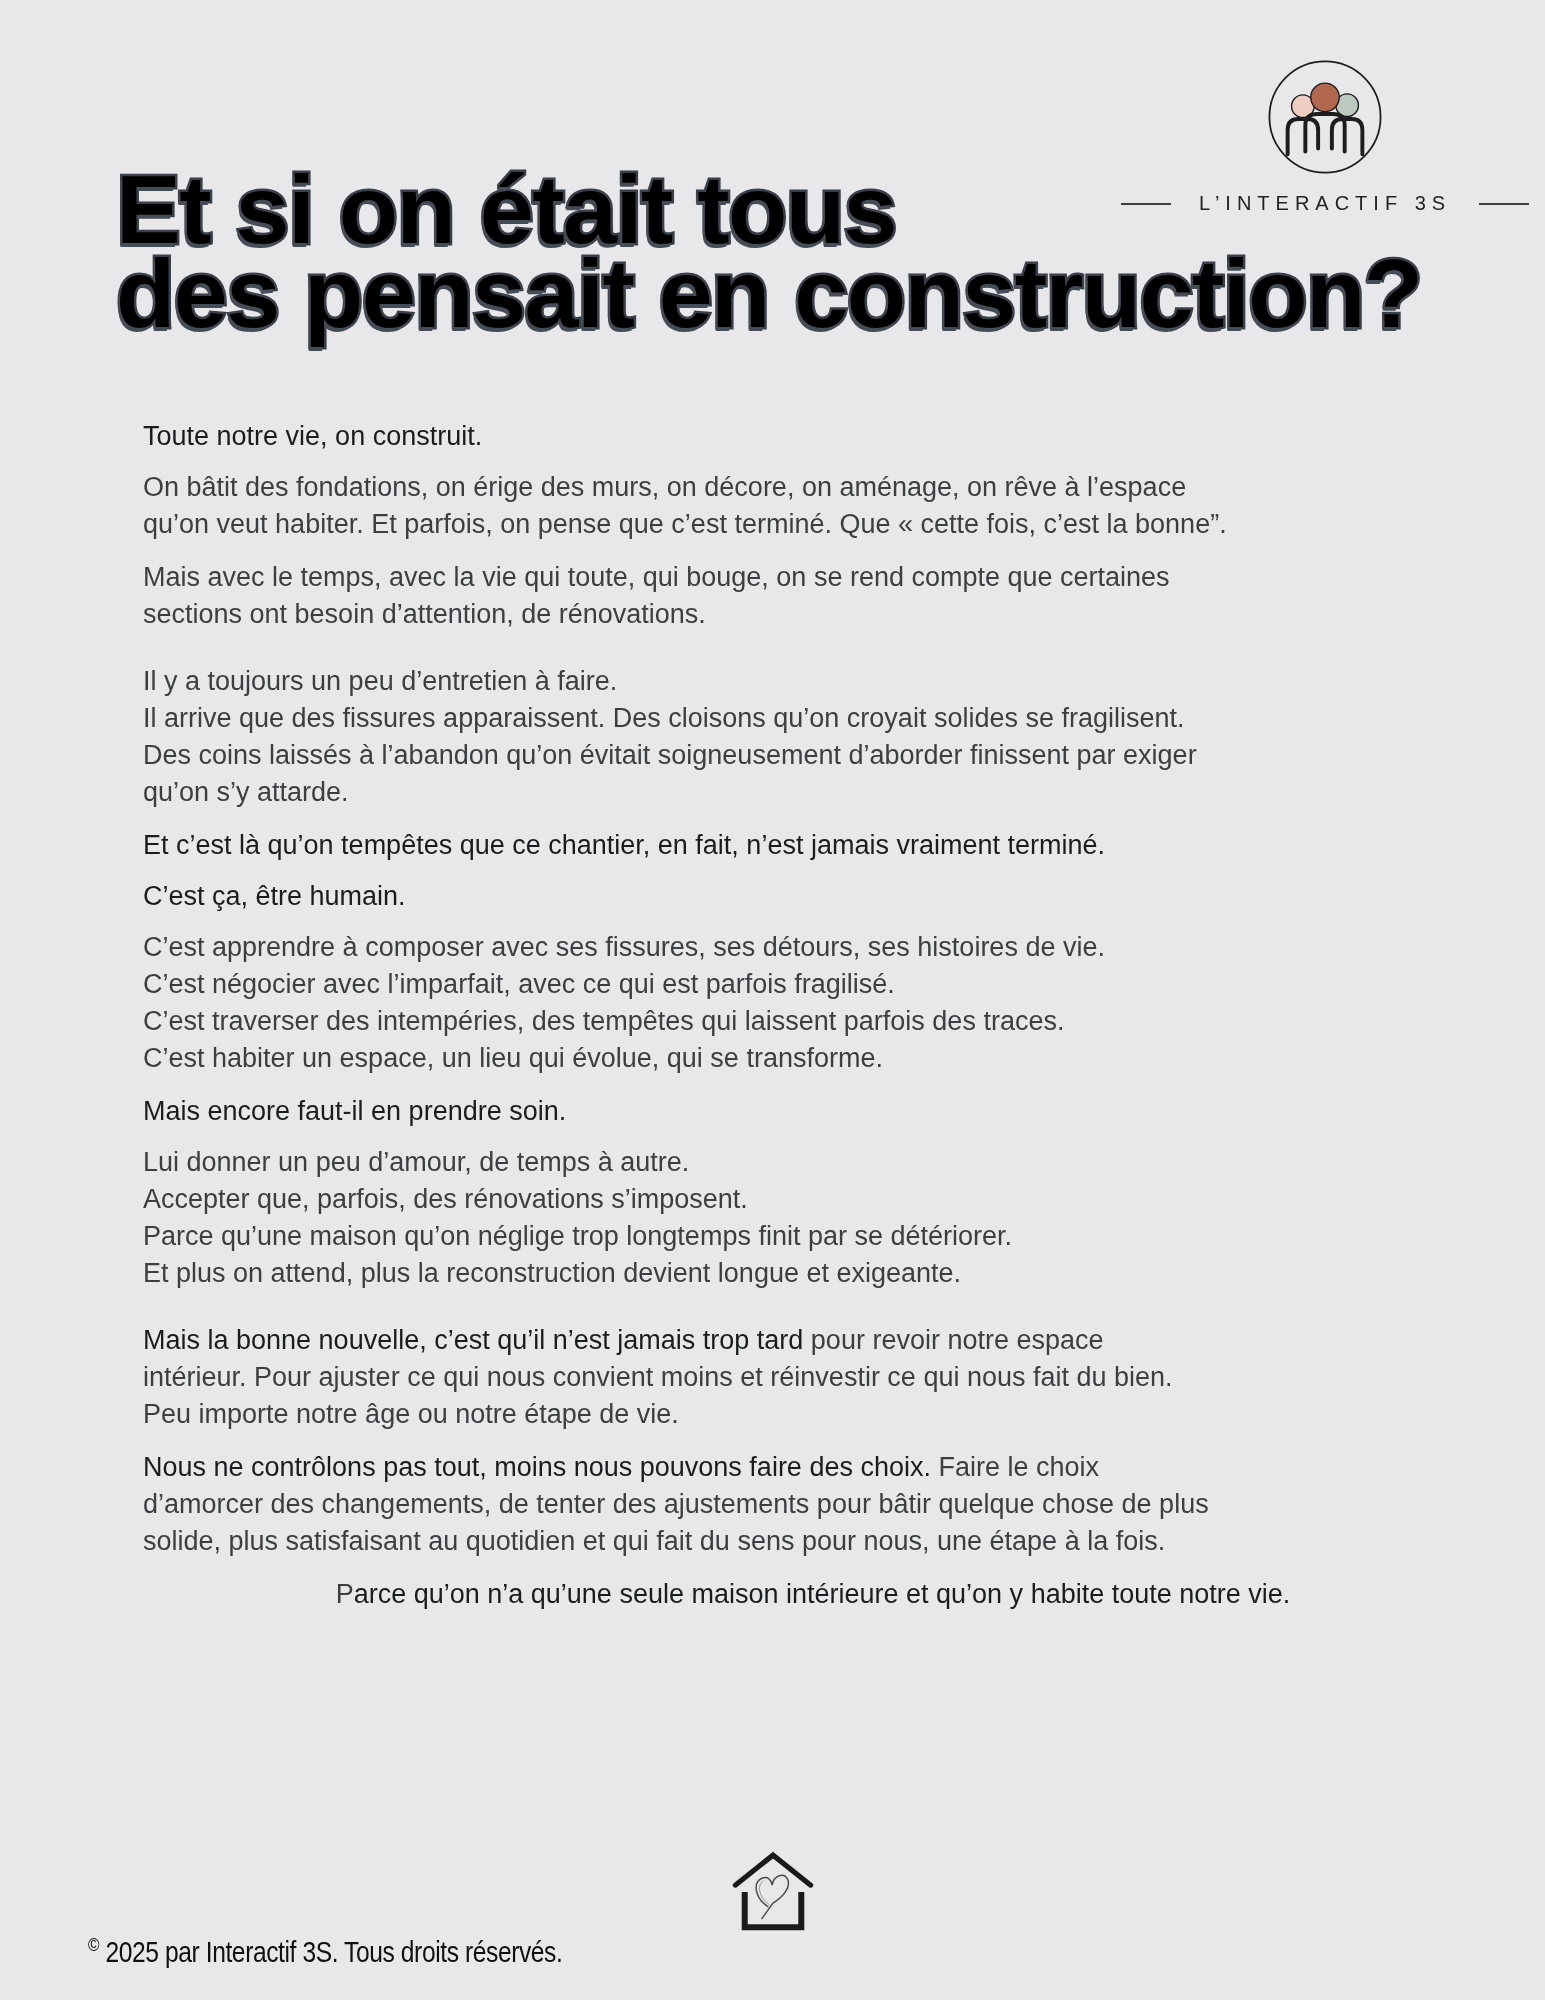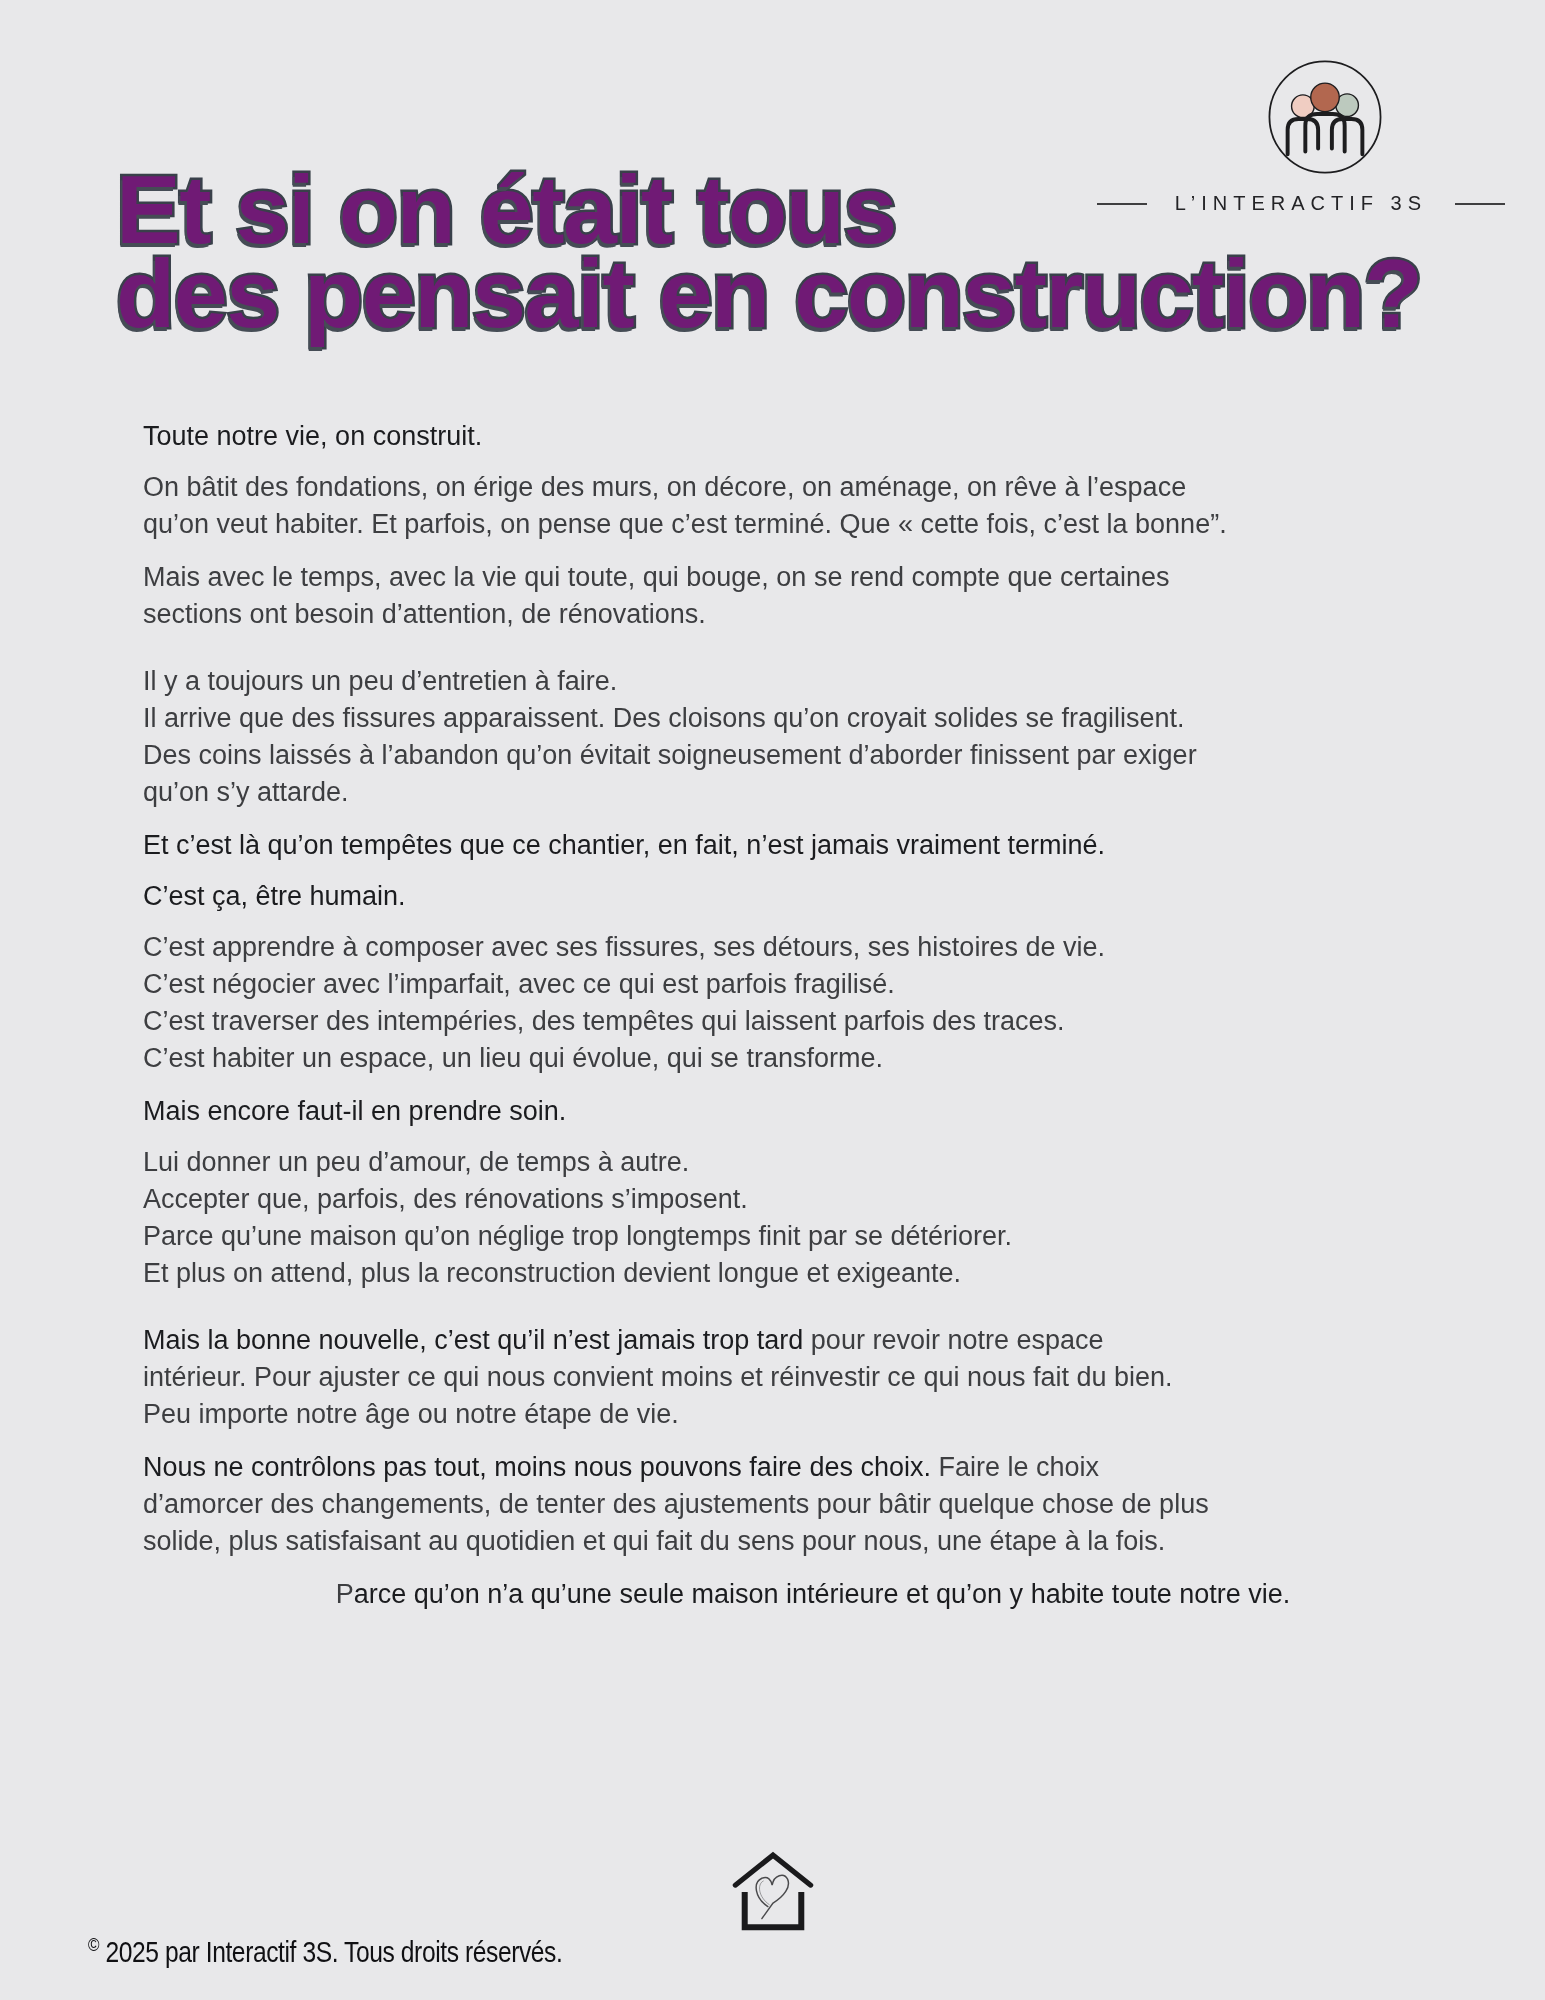--- a/index.html
+++ b/index.html
@@ -8,32 +8,32 @@
     width:1545px;height:2000px;
     background:#e8e8ea;
     overflow:hidden;
     font-family:"Liberation Sans", sans-serif;
     color:#3d3e41;
   }
 
   
   .logo{position:absolute;top:58px;right:40px;width:360px;text-align:center;}
   .logo-mark{display:block;margin:0 auto;}
-  .brand-row{display:flex;align-items:center;justify-content:flex-end;gap:28px;margin-top:16px;}
+  .brand-row{display:flex;align-items:center;justify-content:center;gap:28px;margin-top:16px;}
   .brand-dash{height:2px;width:50px;background:#3f3f41;flex:0 0 auto;}
   .brand-text{
     font-size:20px;letter-spacing:6px;font-weight:500;color:#232326;
     white-space:nowrap;
   }
 
   
   .title{
     position:absolute;left:116px;top:168px;
     font-weight:700;font-size:97px;line-height:84px;letter-spacing:-1.5px;
-    color:#701a75;
+    color:#000000;
     -webkit-text-stroke:5px #39404a;
     paint-order:stroke fill;
     text-shadow:-2px 4px 0 #454c55;
     white-space:nowrap;
   }
 
   
   .content{position:absolute;left:143px;top:418px;width:1340px;}
   .blk{
     margin:0 0 16px 0;

